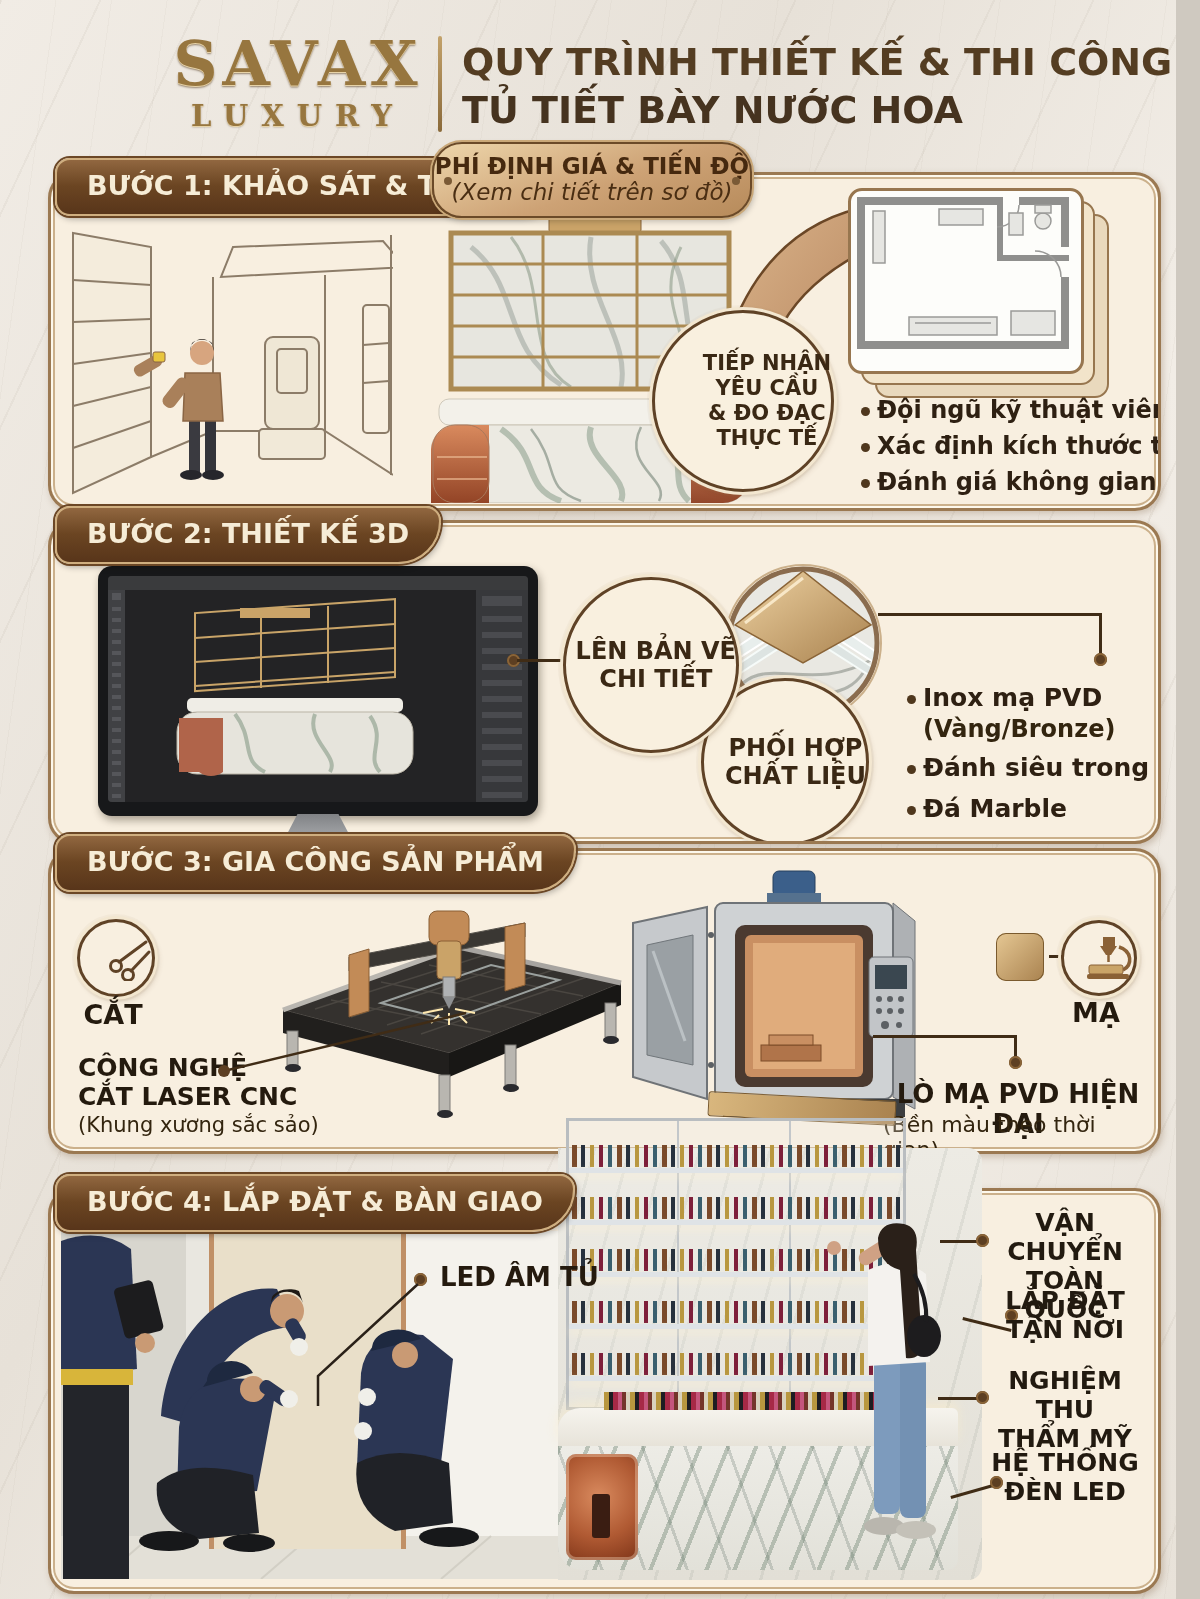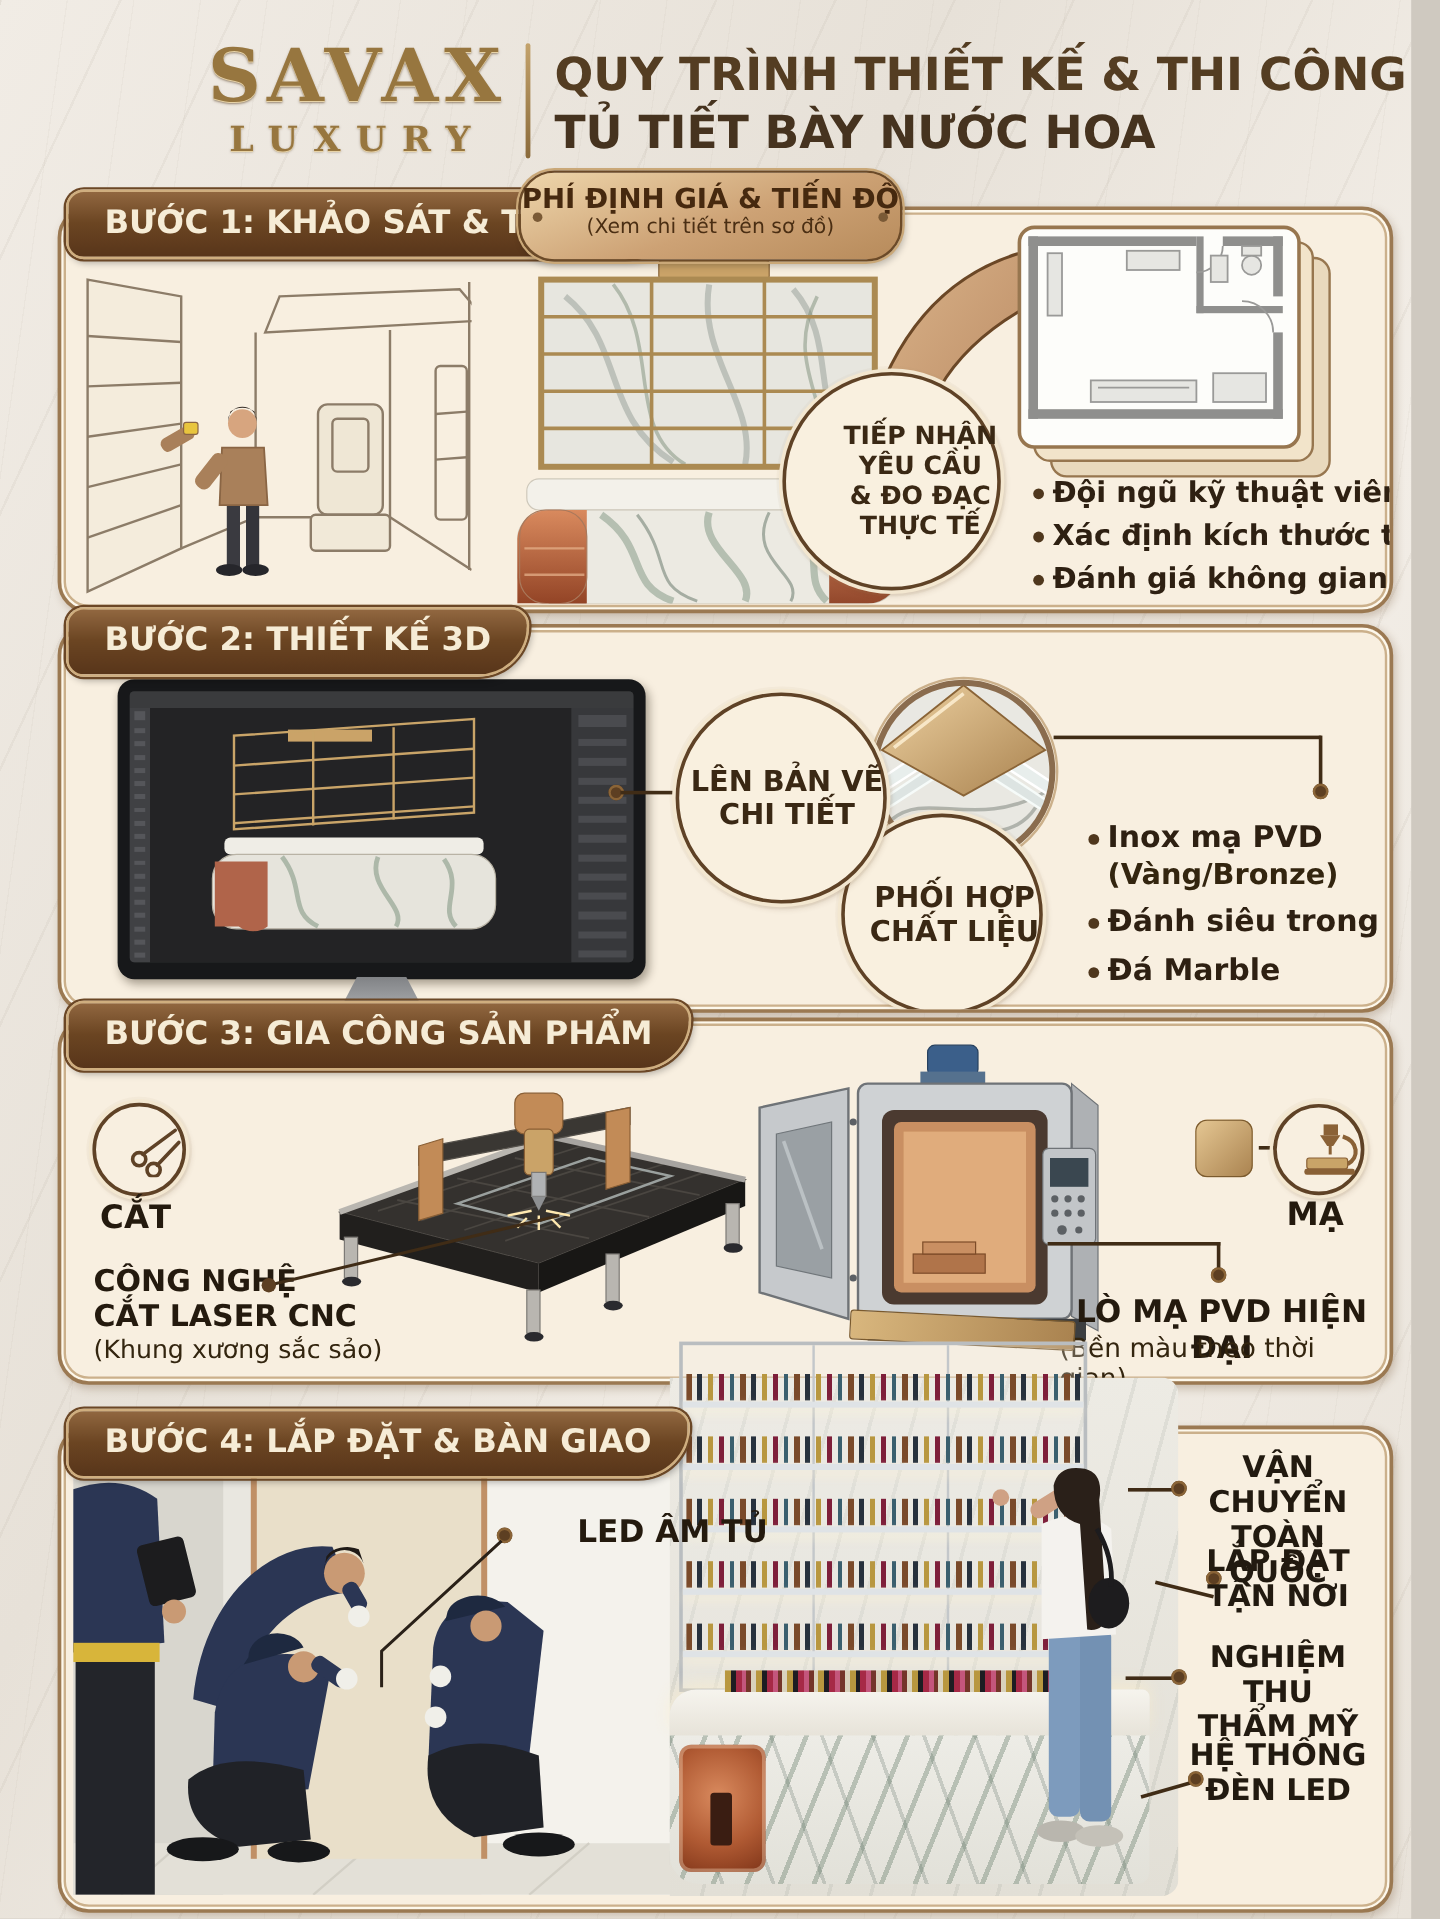--- a/index.html
+++ b/index.html
@@ -30,21 +30,21 @@
     box-shadow:inset 0 0 0 2px #fdf8ec, inset 0 0 0 4px #cbb08b, 2px 3px 7px rgba(110,80,45,.28);}
   .ribbon{position:absolute;height:54px;line-height:52px;padding:0 30px;white-space:nowrap;
     background:linear-gradient(180deg,#916740 0%,#6b4522 48%,#58351a 100%);
     border:2px solid #cfae7f;border-radius:16px 16px 46px 16px;
     box-shadow:0 0 0 2px #6b4726, 2px 3px 6px rgba(0,0,0,.3);
     color:#f6ecd6;font-weight:bold;font-size:27px;z-index:10;}
   .pill{position:absolute;left:432px;top:142px;width:316px;height:72px;z-index:11;text-align:center;
     background:linear-gradient(160deg,#eed6ab 0%,#cda275 55%,#b78b5b 100%);
     border:2px solid #6b4a28;border-radius:30px;box-shadow:0 0 0 2px #caa878,2px 3px 6px rgba(0,0,0,.25);}
   .pill-t{margin-top:9px;font-size:23px;font-weight:bold;color:#46290f;}
-  .pill-s{font-size:17px;color:#4a2e13;}
+  .pill-s{font-size:23px;color:#4a2e13;font-style:italic;}
   .pill-dot{position:absolute;top:33px;width:8px;height:8px;border-radius:50%;background:#7a5a36;}
 
   .circ{position:absolute;border-radius:50%;background:#f9f0df;border:3px solid #5f4226;
     box-shadow:0 0 0 3px #f3e7d0, 0 0 0 5px #b8977012, 2px 3px 6px rgba(90,60,30,.3);
     display:flex;align-items:center;justify-content:flex-end;text-align:center;}
   .circ .txt{font-weight:bold;color:#3a2814;line-height:1.18;}
 
   .bullet-row{position:absolute;font-size:24px;font-weight:bold;color:#2e2012;white-space:nowrap;}
   .bdot{position:absolute;width:9px;height:9px;border-radius:50%;background:#4f371d;}
   .ldot{position:absolute;width:13px;height:13px;border-radius:50%;background:#5d3f22;
@@ -533,21 +533,21 @@
       <rect x="30" y="48" width="46" height="14" rx="7" transform="rotate(-32 30 48)" fill="#cfa184"></rect>
       <circle cx="8" cy="40" r="7" fill="#cfa184"></circle>
       <circle cx="68" cy="34" r="15" fill="#cfa184"></circle>
       <path d="M52,30 q4,-18 26,-14 q16,4 12,26 l6,96 q-2,14 -16,12 l-6,-88 q-22,-6 -22,-32 Z" fill="#2a2019"></path>
       <ellipse cx="98" cy="128" rx="17" ry="21" fill="#1d1c1e"></ellipse>
       <path d="M88,66 q14,24 12,48" stroke="#1d1c1e" stroke-width="4" fill="none"></path>
     </svg>
   </div>
 
   <span class="ldot z8" style="left:414px;top:1273px;"></span>
-  <div class="abs z8 anno-t" style="left:440px;top:1262px;font-size:26px;margin-left:41px;">LED ÂM TỦ</div>
+  <div class="abs z8 anno-t" style="left:440px;top:1262px;font-size:26px;">LED ÂM TỦ</div>
   <svg class="abs z8" style="left:300px;top:1278px;" width="130" height="135" viewBox="0 0 130 135">
     <polyline points="118,6 18,98 18,128" fill="none" stroke="#2a2118" stroke-width="2.5"></polyline>
   </svg>
 
   <div class="lline z8" style="left:940px;top:1240px;width:38px;height:3px;"></div>
   <span class="ldot z8" style="left:976px;top:1234px;"></span>
   <div class="s4label ml" style="left:985px;top:1208px;width:160px;">VẬN CHUYỂN
 TOÀN QUỐC</div>
 
   <div class="lline z8" style="left:962px;top:1323px;width:50px;height:3px;transform:rotate(14deg);"></div>

